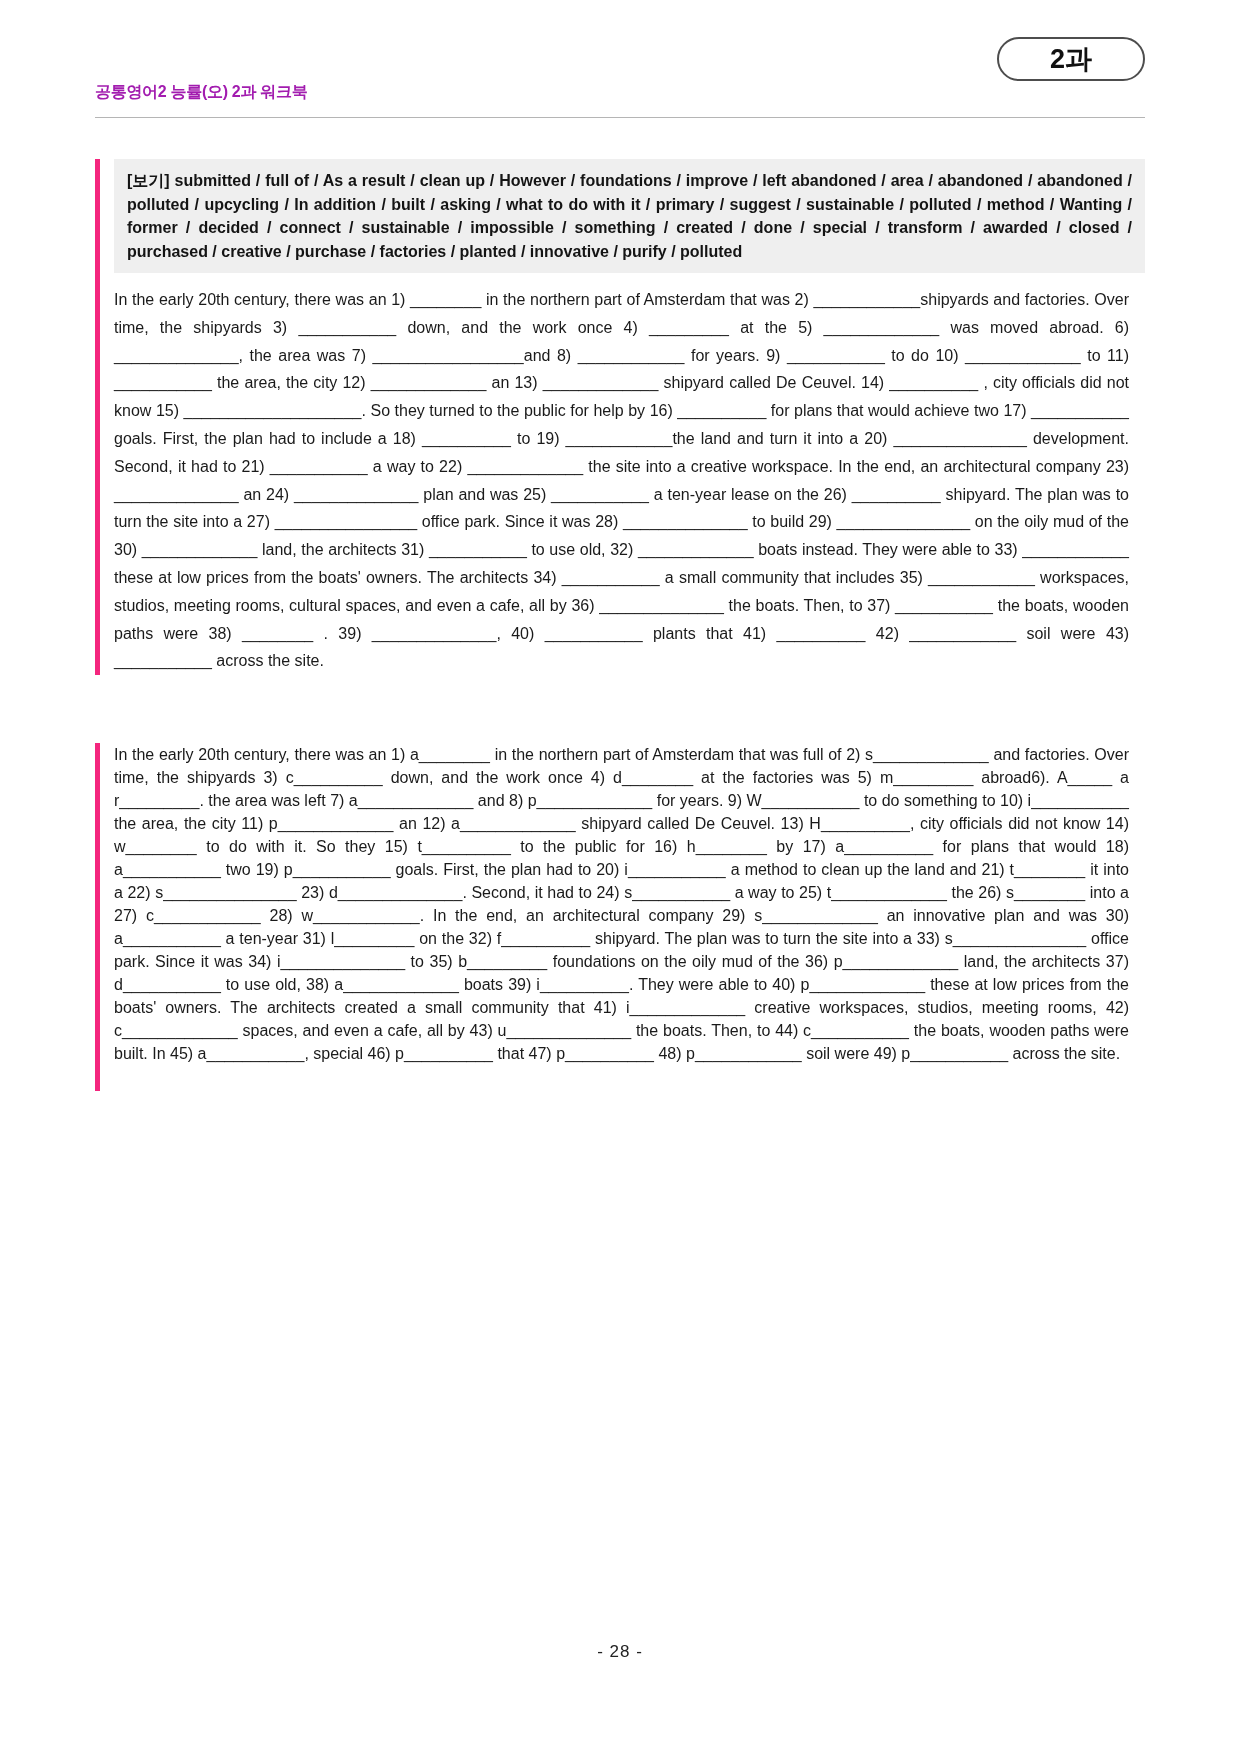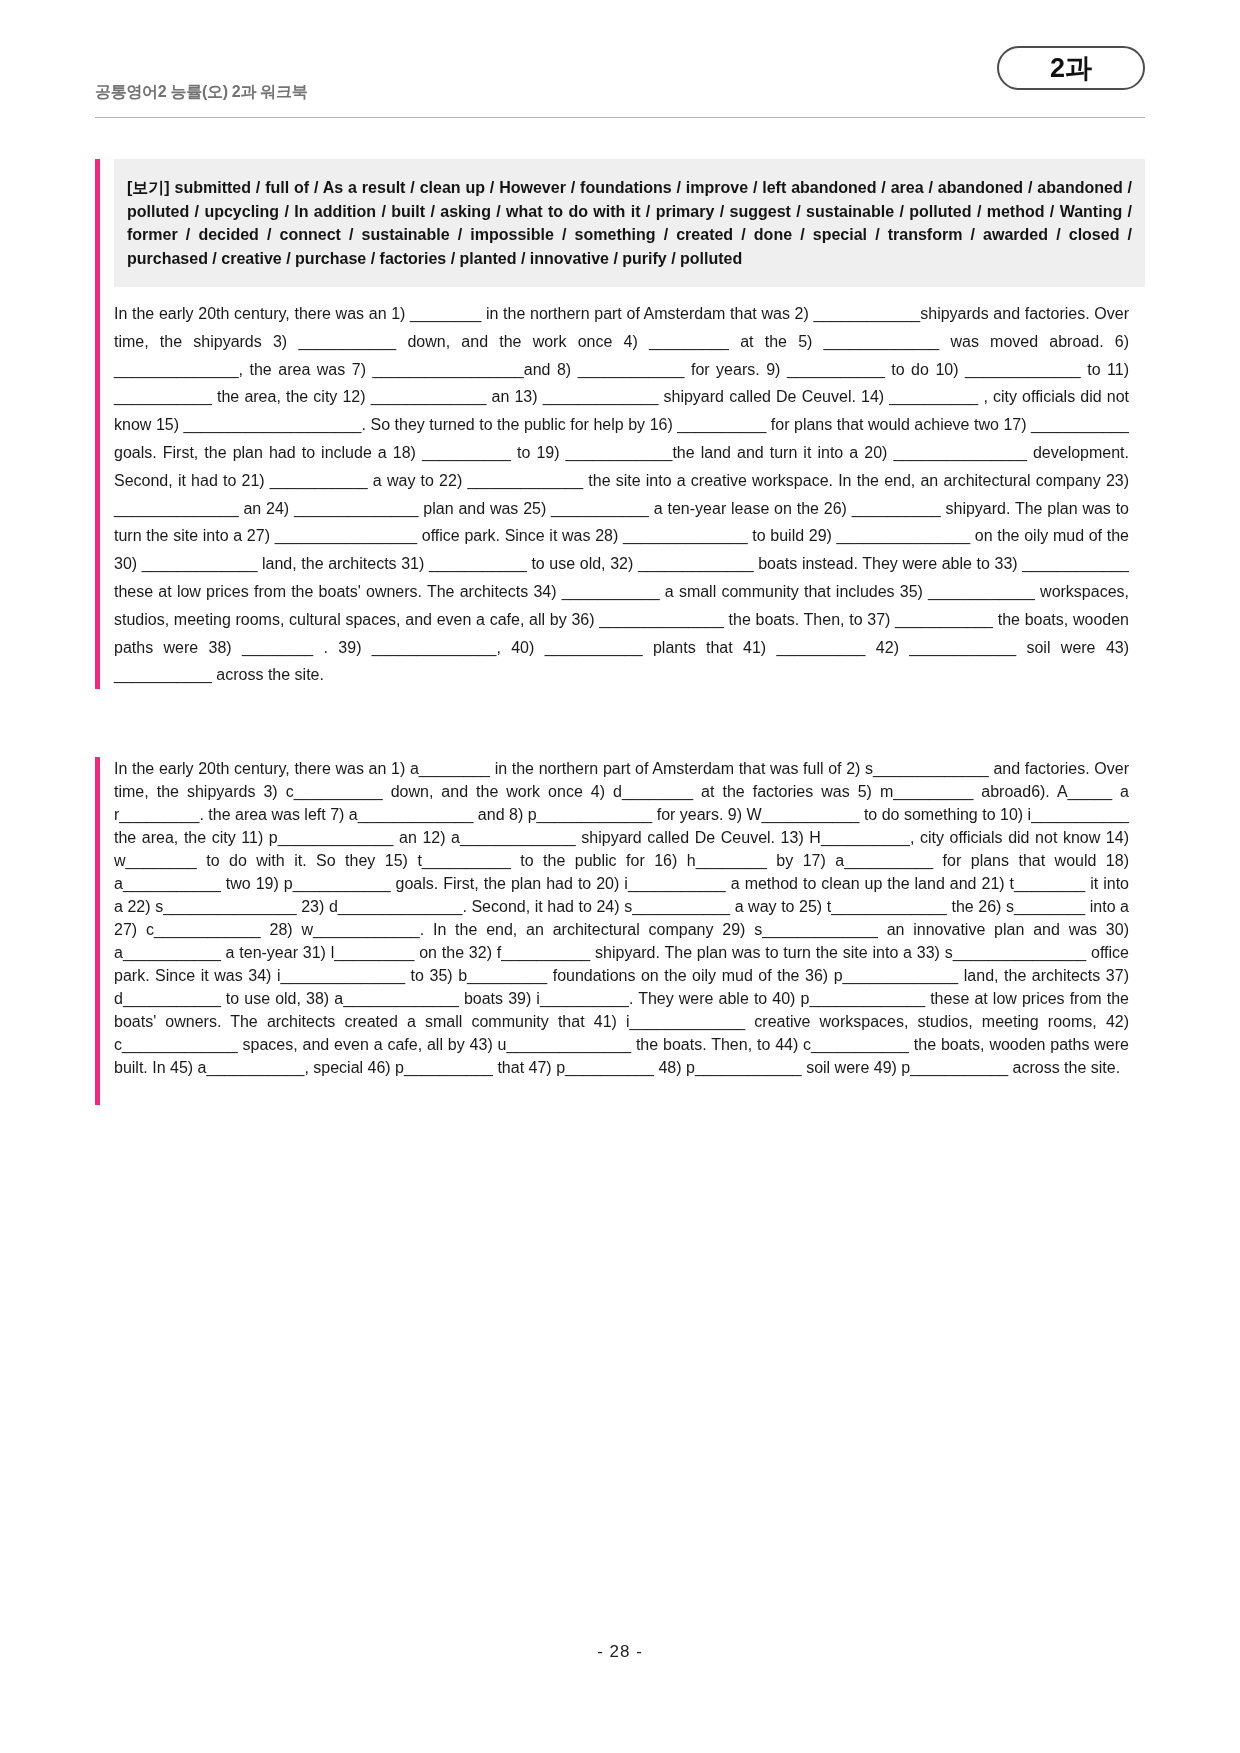--- a/index.html
+++ b/index.html
@@ -12,44 +12,44 @@
   body{
     width:1240px;height:1753px;
     font-family:"Liberation Sans", sans-serif;
     color:var(--text);
   }
   .page{position:relative;width:1240px;height:1753px;overflow:hidden;background:#fff;}
   .content{margin:0 95px;position:relative;}
 
   
   .header{position:relative;padding-top:82px;}
-  .header-title{font-size:16px;font-weight:bold;color:#737373;letter-spacing:-0.3px;}
+  .header-title{font-size:16px;font-weight:bold;color:#a21caf;letter-spacing:-0.3px;}
   .chapter-pill{
-    position:absolute;top:46px;right:0;
+    position:absolute;top:37px;right:0;
     width:148px;height:44px;
     border:2px solid #4d4d4d;border-radius:22px;
     display:flex;align-items:center;justify-content:center;
     font-size:27px;font-weight:bold;color:#111;box-sizing:border-box;
   }
   .header-rule{border:none;border-top:1px solid var(--rule);margin:14px 0 0 0;}
 
   
   .exercise{border-left:5px solid var(--accent);padding-left:14px;}
   .exercise-1{margin-top:41px;}
   .exercise-2{margin-top:68px;padding-bottom:26px;}
   .section-head{display:flex;align-items:center;gap:13px;}
   .badge{
     background:var(--accent);color:#fff;font-weight:bold;font-size:17px;
     padding:6px 17px 7px 17px;border-radius:8px;white-space:nowrap;line-height:1.2;
   }
   .instruction{color:var(--accent);font-weight:bold;font-size:18.5px;letter-spacing:-0.3px;}
   .word-bank{
     background:var(--word-bank-bg);
     font-weight:bold;font-size:16px;line-height:23.5px;
-    padding:17px 13px;margin-top:11px;text-align:justify;color:#141414;
+    padding:10px 13px;margin-top:11px;text-align:justify;color:#141414;
     word-break:break-word;
   }
   .passage{
     font-size:16px;line-height:27.8px;text-align:justify;
     margin:13px 16px 0 0;color:var(--text);
     word-break:break-word;
   }
   .passage-2{line-height:23px;margin-top:15px;}
 
   

